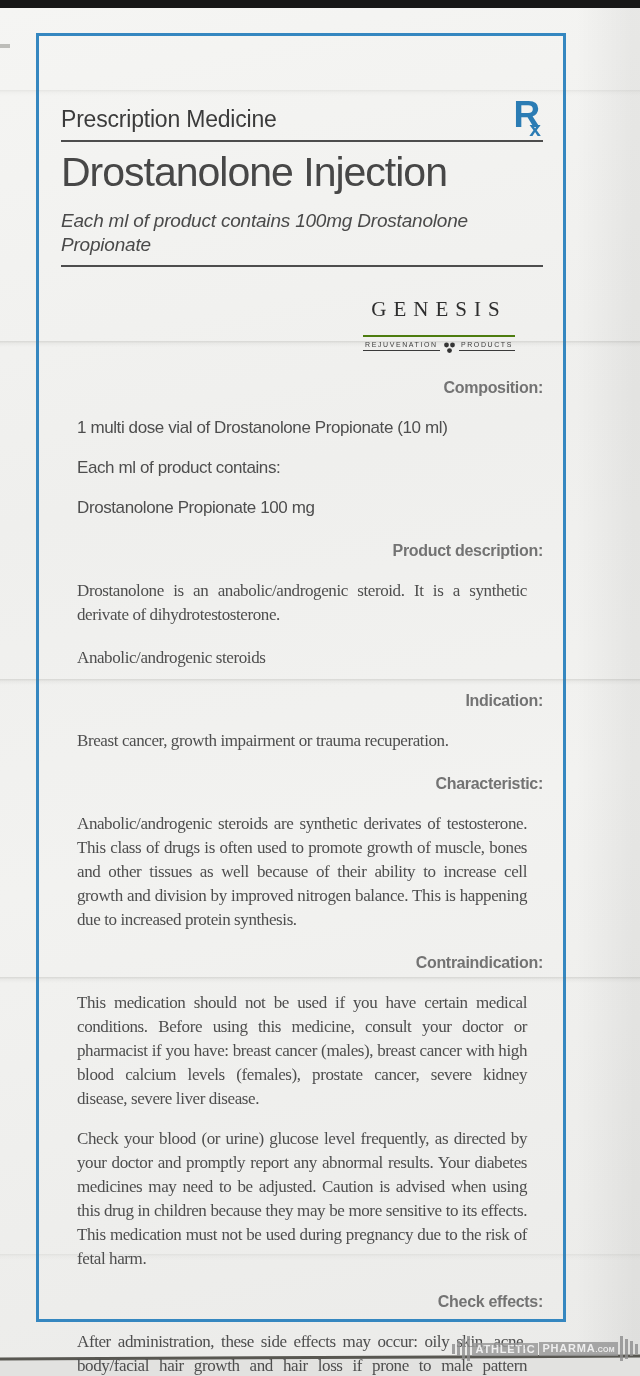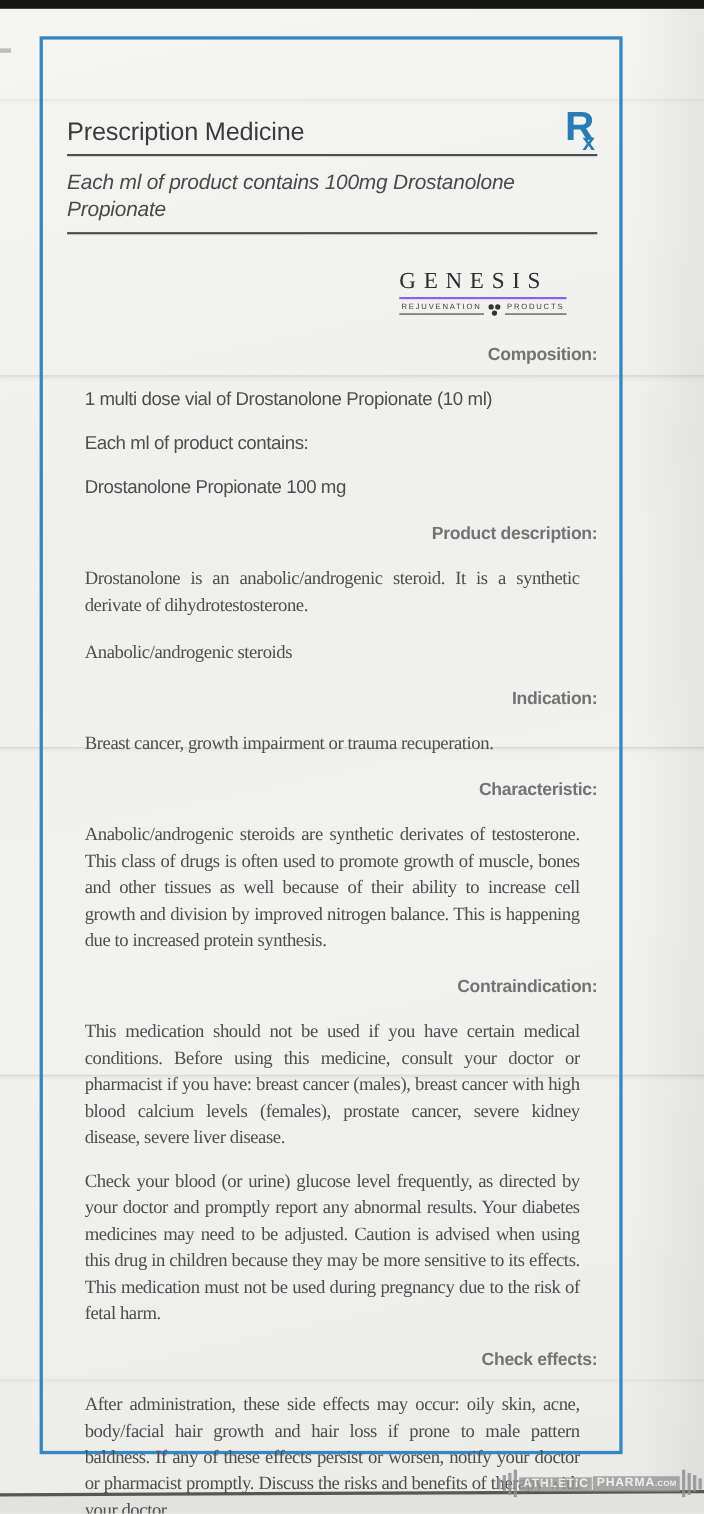--- a/index.html
+++ b/index.html
@@ -46,22 +46,22 @@
   .rx-r { font-size:37px; font-weight:600; }
   .rx-x { font-size:21px; font-weight:700; display:inline-block; margin-left:-11px; transform:translateY(9px); }
 
   .rule { border:none; border-top:2px solid #4d4d4d; margin:8px 0 0 0; width:100%; }
   .title { font-size:41px; font-weight:400; letter-spacing:-1px; color:#474747; line-height:48px; margin-top:6px; }
   .subtitle { font-size:19px; font-style:italic; letter-spacing:-0.2px; color:#4a4a4a; line-height:24px; margin-top:13px; }
 
   .genesis { width:152px; margin:30px 28px 0 auto; }
   .g-word {
     font-family:"Liberation Serif", serif; font-size:21px; color:#2e2e2e;
-    letter-spacing:7px; text-align:left; border-bottom:2px solid #8b5cf6;
-    padding-bottom:2px; white-space:nowrap;
+    letter-spacing:7px; text-align:center; border-bottom:2px solid #4d7c0f;
+    padding-bottom:13px; white-space:nowrap;
   }
   .g-sub { display:flex; justify-content:space-between; align-items:flex-start; margin-top:3px; }
   .g-tag {
     font-size:7px; letter-spacing:1.6px; color:#3a3a3a;
     border-bottom:1px solid #3a3a3a; padding:1px 2px 2px 2px; white-space:nowrap;
   }
   .g-dots { margin-top:0; }
 
   .sections { margin-top:18px; }
   .sec { margin-top:19px; }
@@ -96,20 +96,21 @@
 <div class="below-paper"></div>
 <div class="edge-mark"></div>
 
 <div class="frame">
   <div class="content">
 
     <div class="category">Prescription Medicine</div>
     <div class="rx"><span class="rx-r">R</span><span class="rx-x">x</span></div>
     <hr class="rule">
 
+    <div class="title">Drostanolone Injection</div>
     <div class="subtitle">Each ml of product contains 100mg Drostanolone Propionate</div>
     <hr class="rule">
 
     <div class="genesis">
       <div class="g-word">GENESIS</div>
       <div class="g-sub">
         <span class="g-tag">REJUVENATION</span>
         <span class="g-dots">
           <svg width="15" height="12" viewBox="0 0 15 12">
               <circle cx="4.5" cy="3" r="2.4" fill="#333"></circle>

